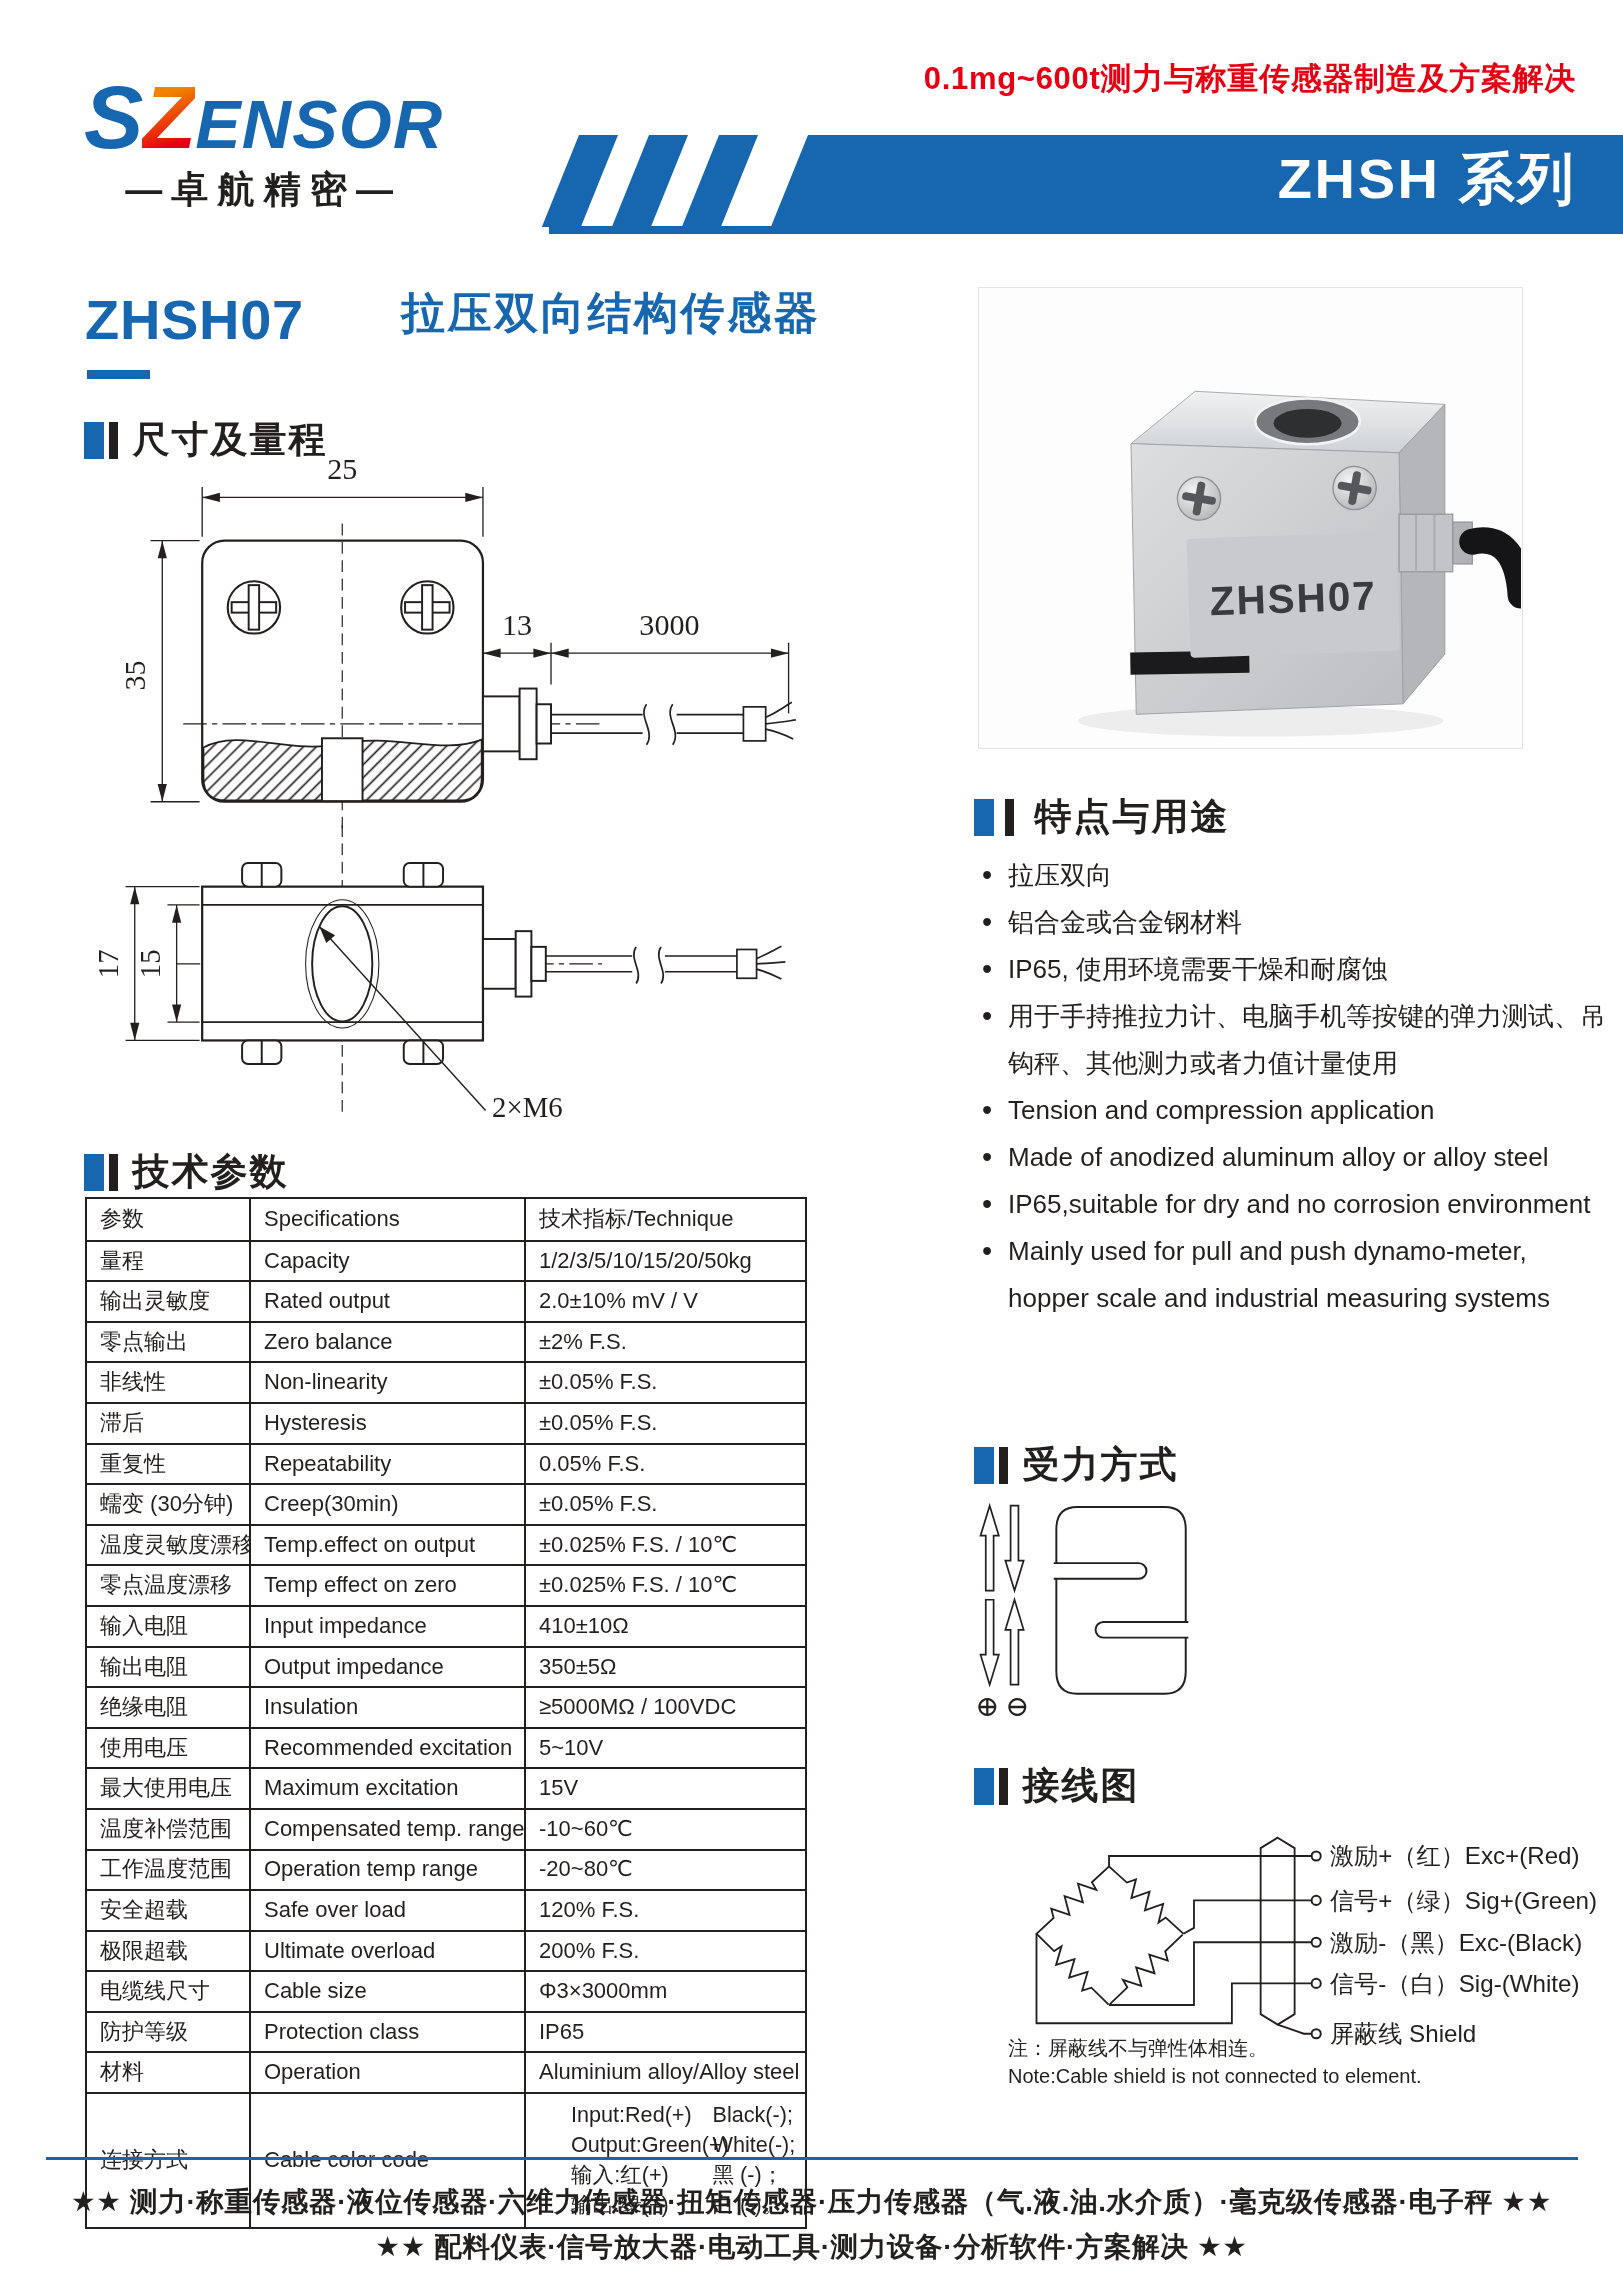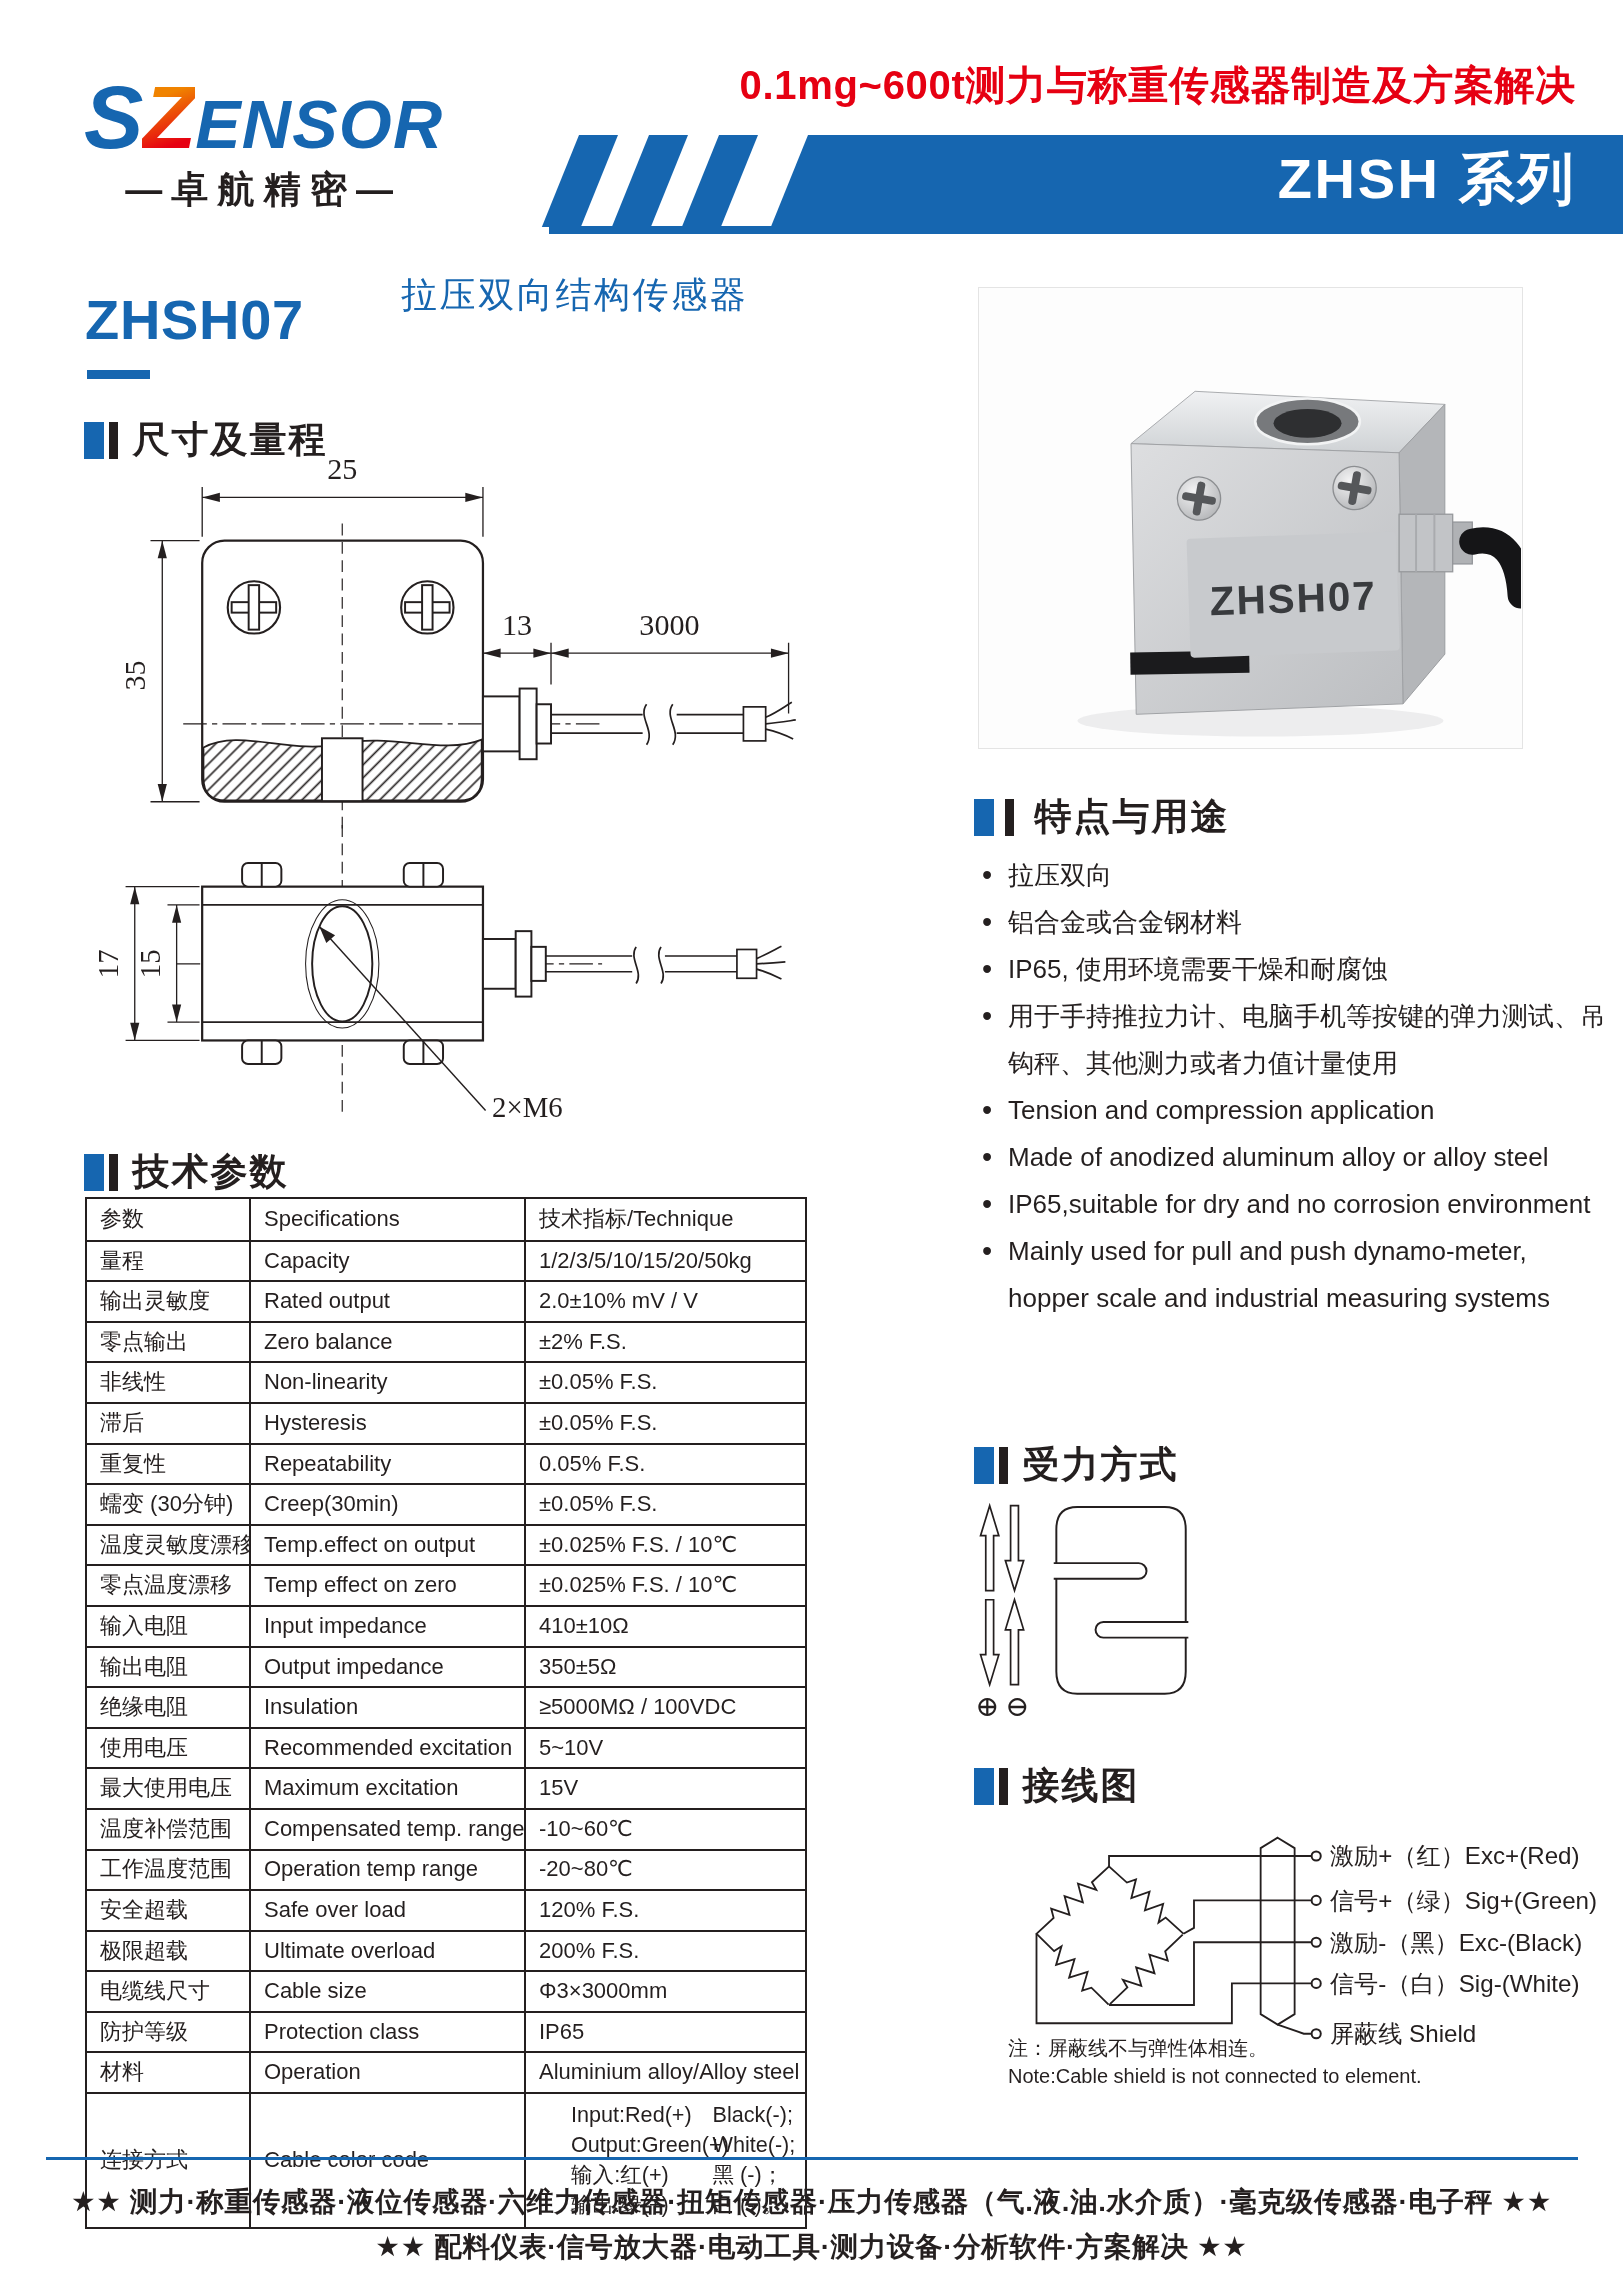--- a/index.html
+++ b/index.html
@@ -9,30 +9,30 @@
     overflow:hidden;
   }
   .abs{position:absolute;}
   
   .logo{left:84px;top:73px;line-height:1;}
   .logo-main{font-style:italic;font-weight:900;letter-spacing:-1.3px;white-space:nowrap;}
   .logo-s{font-size:89px;color:#1666b0;}
   .logo-z{font-size:89px;background:linear-gradient(160deg,#f08300 30%,#e60012 75%);-webkit-background-clip:text;background-clip:text;color:transparent;}
   .logo-rest{font-size:68px;color:#1666b0;letter-spacing:1.3px;}
   .logo-sub{margin-top:9.2px;font-size:37px;font-weight:900;letter-spacing:9.2px;color:#241f1f;text-align:center;}
-  .slogan{top:58px;right:47px;font-size:40px;font-weight:900;color:#e60012;letter-spacing:0.7px;}
+  .slogan{top:58px;right:47px;font-size:31px;font-weight:900;color:#e60012;letter-spacing:0.7px;}
   .banner{left:0;top:135px;right:0;height:99px;overflow:hidden;}
   .banner-main{position:absolute;left:808px;top:0;bottom:8.5px;width:916px;background:#1666b0;transform:skewX(-22deg);transform-origin:top left;}
   .banner-strip{position:absolute;left:549px;right:0;bottom:0;height:8.5px;background:#1666b0;}
   .stripe{position:absolute;top:0;bottom:7.2px;width:39px;background:#1666b0;transform:skewX(-22deg);transform-origin:top left;}
   .stripe.s1{left:579px;} .stripe.s2{left:649px;} .stripe.s3{left:719px;}
   .banner-series{position:absolute;right:47px;top:50%;transform:translateY(-56%);font-size:56px;font-weight:900;color:#ffffff;letter-spacing:2.6px;}
   
   .title-model{left:85px;top:287px;font-size:56px;font-weight:900;color:#1666b0;letter-spacing:0.7px;}
-  .title-name{left:401px;top:271px;font-size:36px;font-weight:400;color:#1666b0;letter-spacing:2.6px;}
+  .title-name{left:401px;top:284px;font-size:44px;font-weight:700;color:#1666b0;letter-spacing:2.6px;}
   .title-dash{left:87px;top:370px;width:63px;height:8.5px;background:#1666b0;}
   
   .sec{display:flex;align-items:center;}
   .sec .bar1{width:19.6px;height:37px;background:#1666b0;}
   .sec .bar2{width:8.5px;height:37px;background:#241f1f;margin-left:5.9px;}
   .sec .sec-title{font-size:37px;font-weight:900;margin-left:14.4px;letter-spacing:2px;white-space:nowrap;}
   
   .cad line,.cad path,.cad rect,.cad ellipse,.cad circle,.cad polyline{vector-effect:none;}
   .cad text{font-family:"Liberation Serif","DejaVu Serif",serif;fill:#241f1f;}
   

